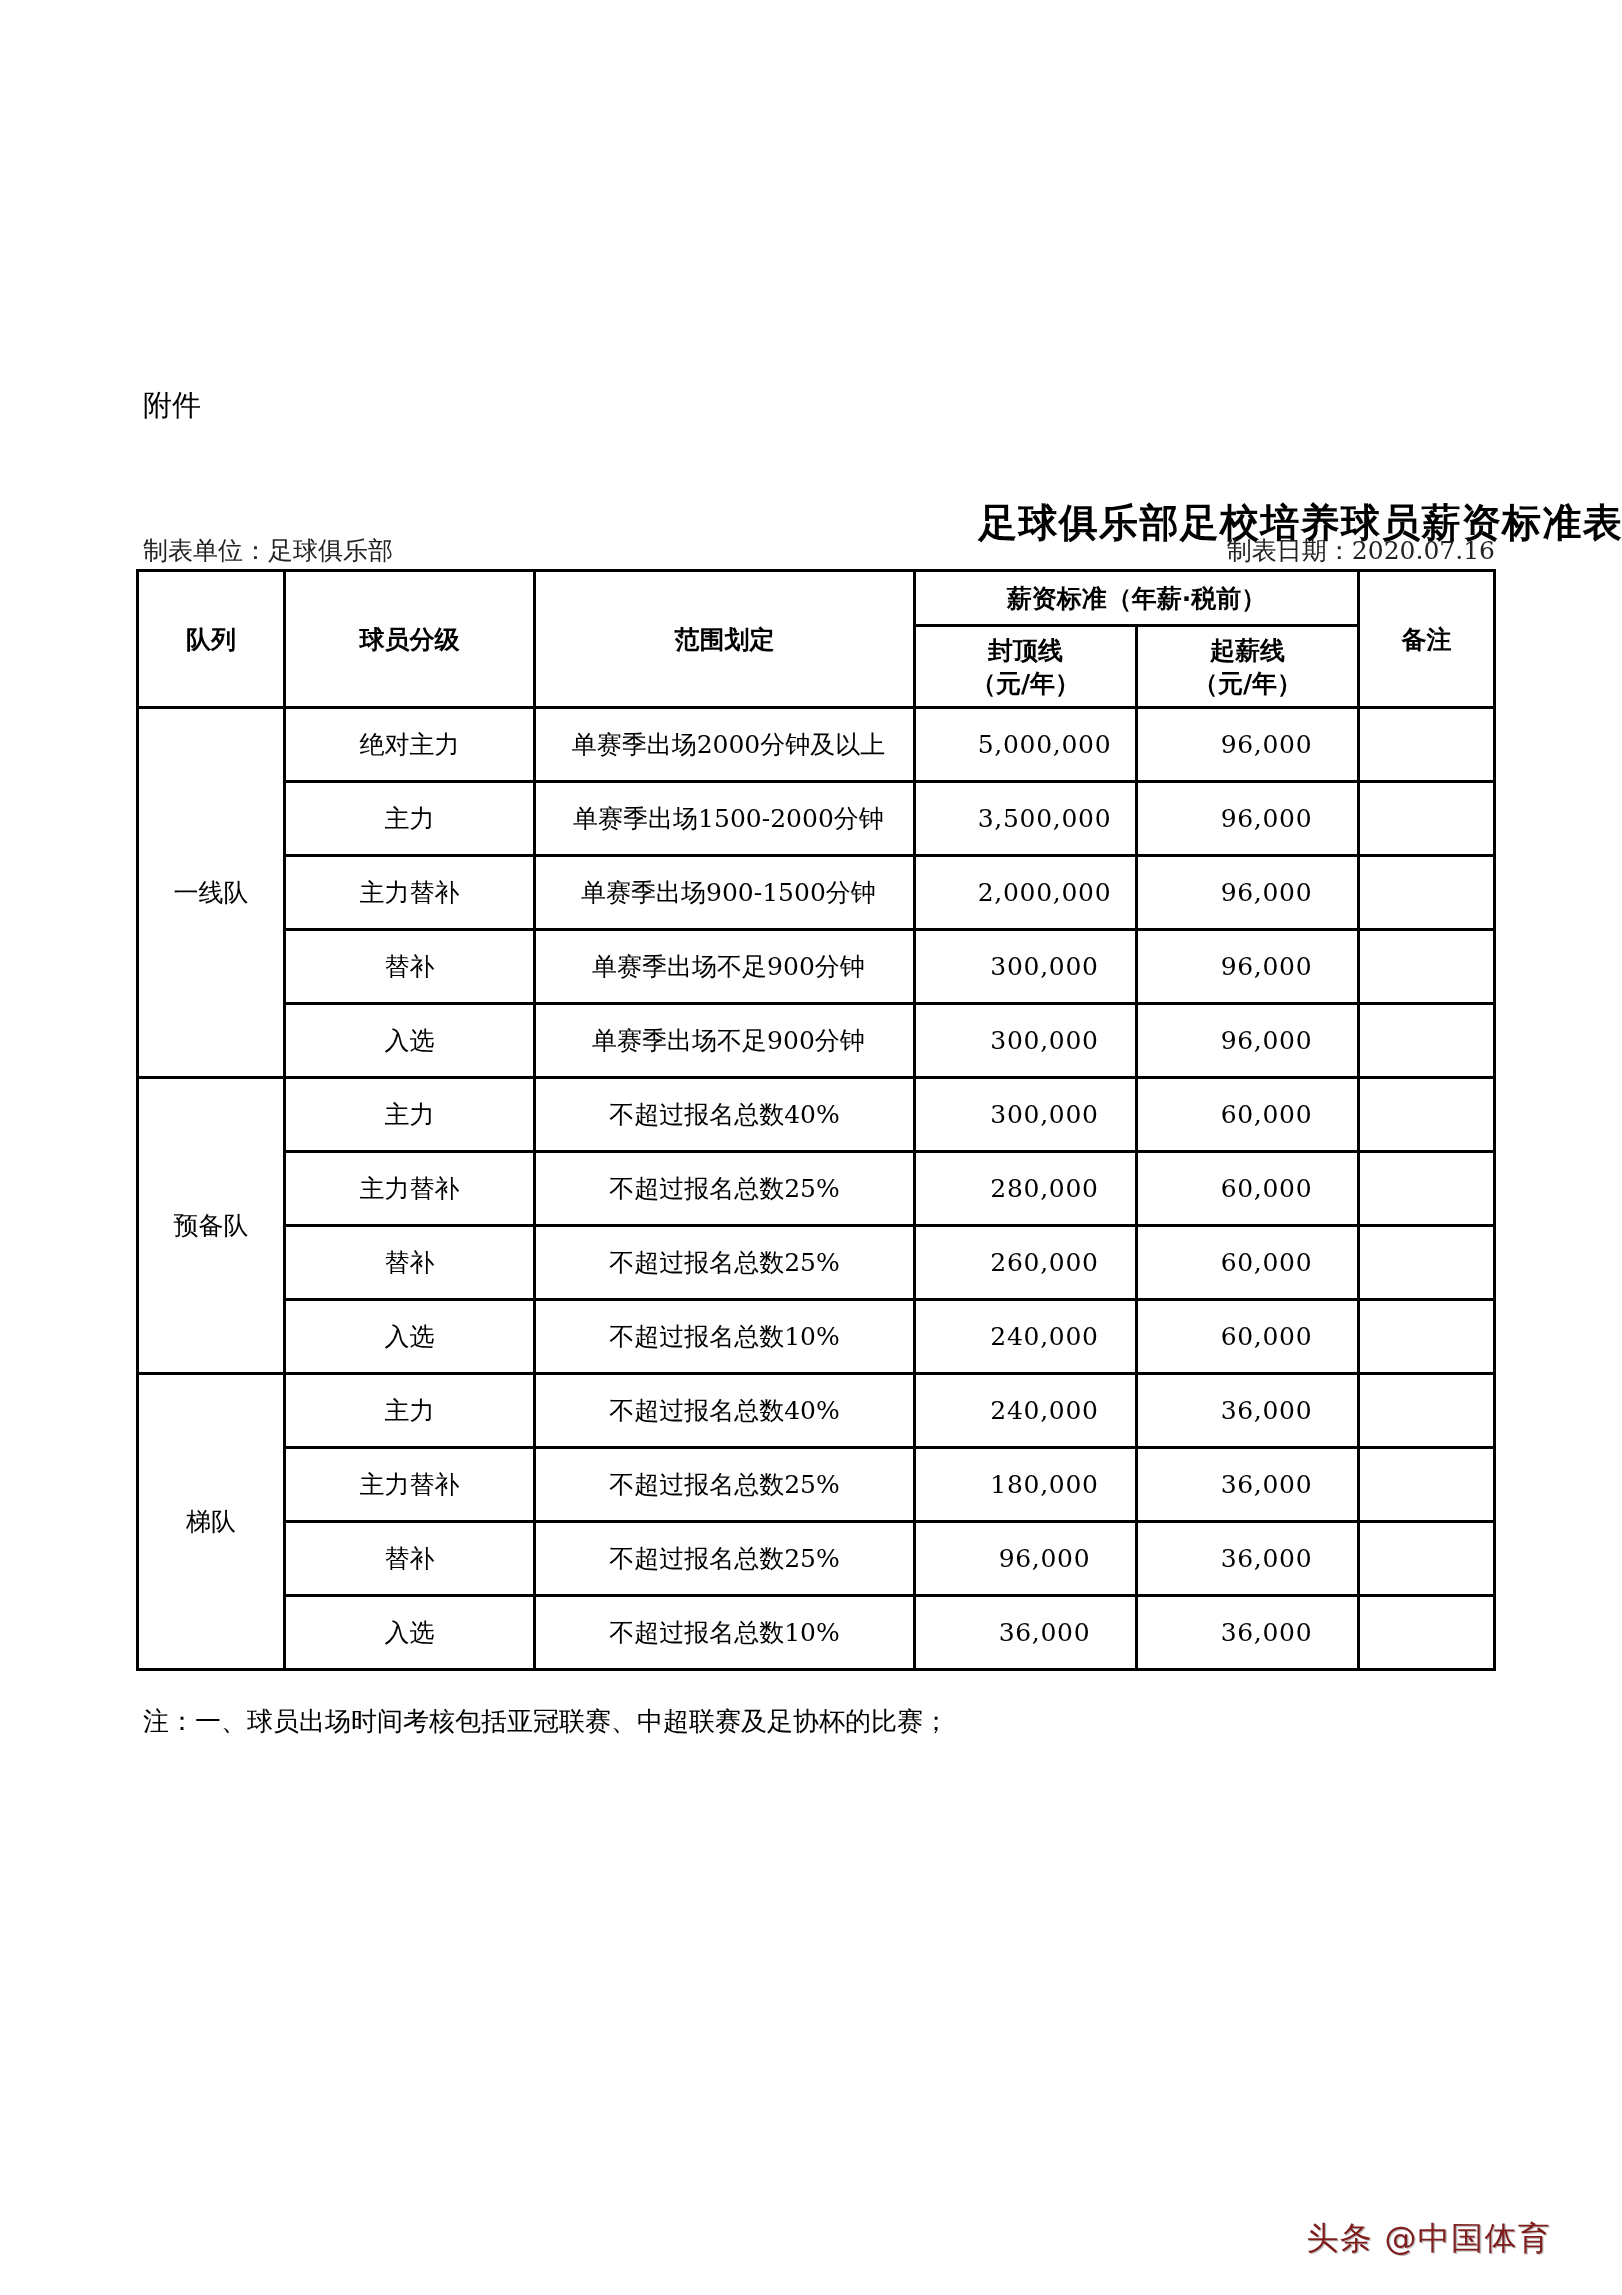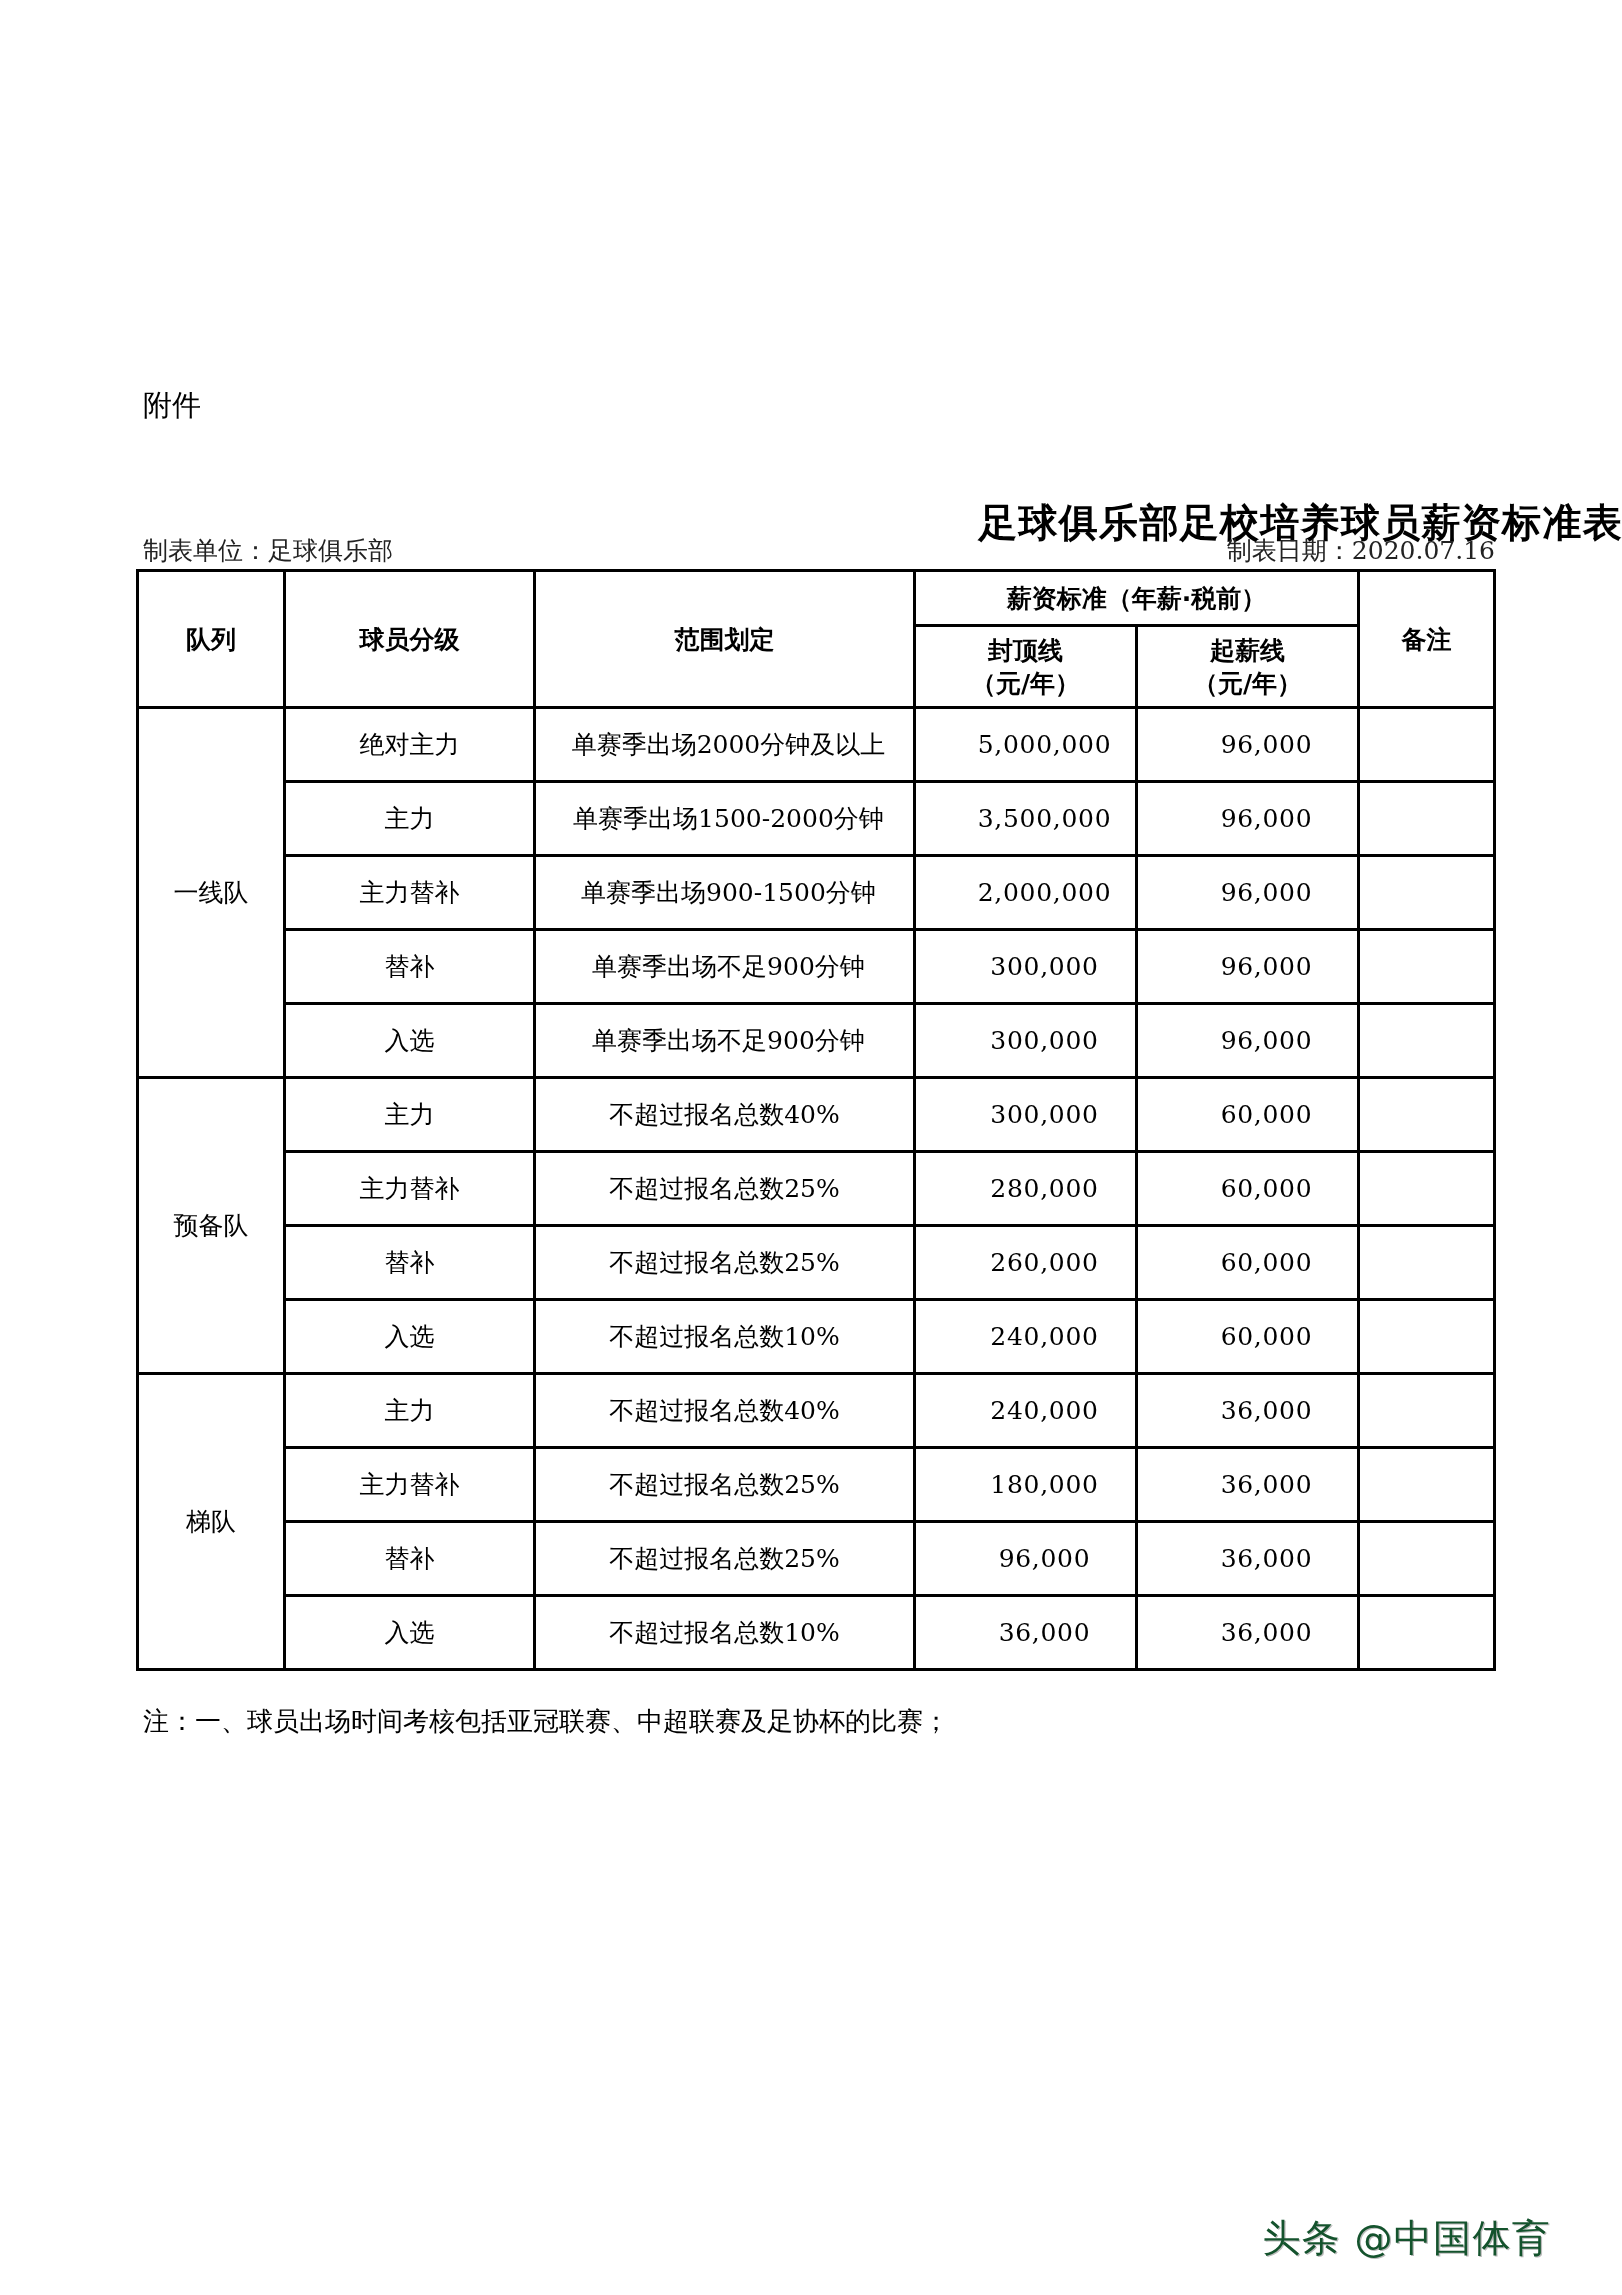--- a/index.html
+++ b/index.html
@@ -83,23 +83,23 @@
       font-size: 26px;
       line-height: 41px;
     }
     .notes .indent { padding-left: 58px; }
 
     .watermark {
       position: absolute;
       right: 72px;
       top: 2215px;
       font-family: "DejaVu Sans", "Liberation Sans", sans-serif;
-      font-size: 38px;
+      font-size: 32px;
       line-height: 46px;
-      color: #14532d;
+      color: #7f1d1d;
       letter-spacing: 1.3px;
       text-shadow: 1.3px 1.3px 0 #bbb;
     }
   </style>
 </head>
 <body>
 
 <div class="attachment">附件</div>
 <div class="title">足球俱乐部足校培养球员薪资标准表</div>
 <div class="meta meta-left">制表单位：足球俱乐部</div>

